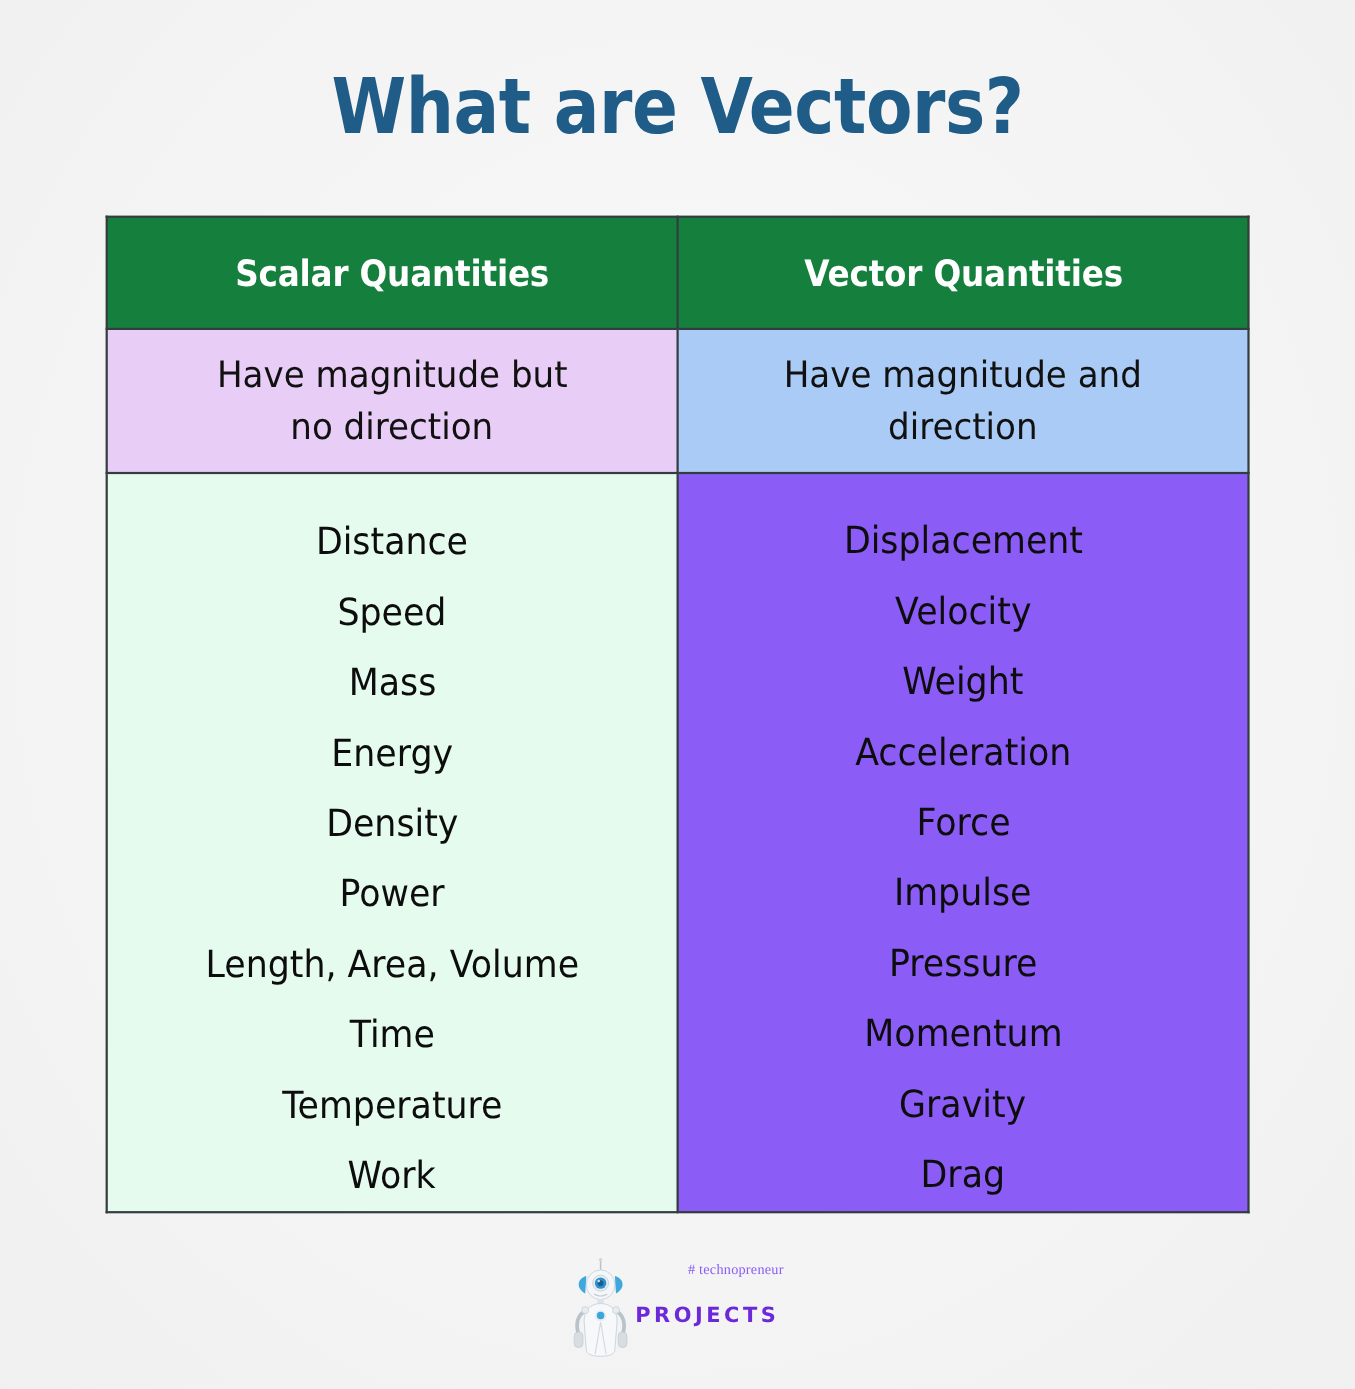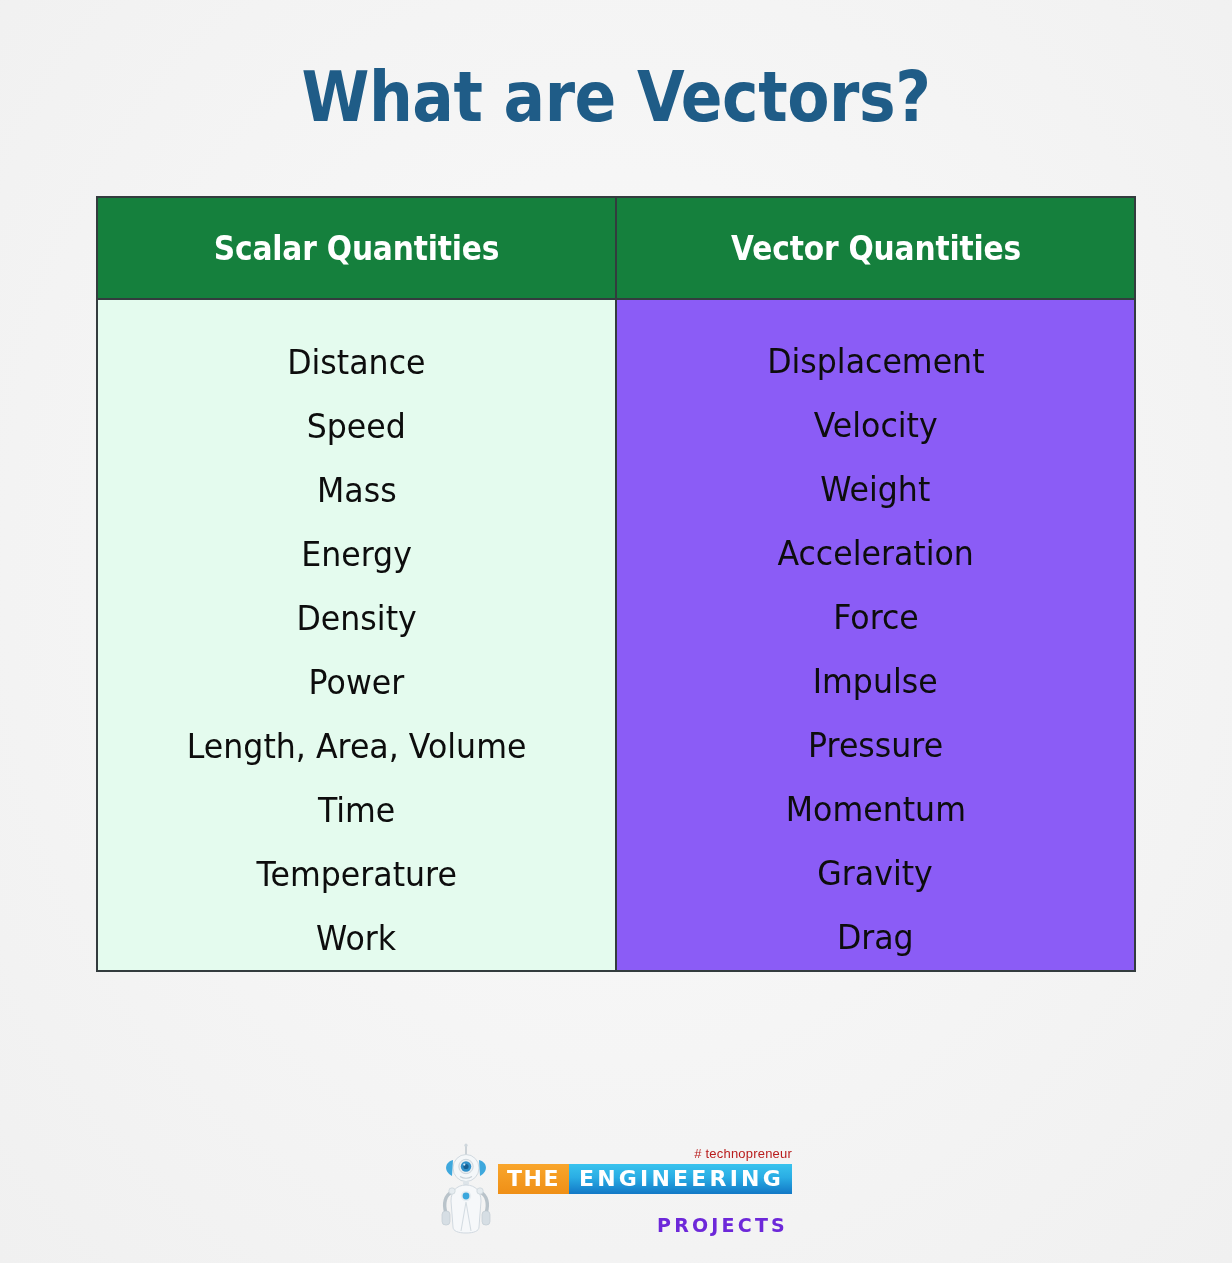--- a/index.html
+++ b/index.html
@@ -135,25 +135,25 @@
   .robot { width: 52px; height: 92px; display: block; }
 
   .logo-text-col {
     display: flex;
     flex-direction: column;
     align-items: flex-end;
     padding-top: 3px;
   }
 
   .hashtag {
-    color: #b91c1c;
+    color: #8b5cf6;
     font-size: 13px;
     letter-spacing: 0.2px;
     margin-bottom: 3px;
-    font-family: Liberation Sans, sans-serif;
+    font-family: Liberation Serif, serif;
   }
 
   .logo-bars { display: flex; align-items: stretch; }
 
   .bar-the {
     background: linear-gradient(180deg, #f9a62c 0%, #ef8f16 100%);
     color: #ffffff;
     font-size: 22px;
     font-weight: bold;
     letter-spacing: 1.5px;
@@ -195,20 +195,30 @@
         <th class="hdr-cell">
           <span>Scalar Quantities</span>
         </th>
         <th class="hdr-cell">
           <span>Vector Quantities</span>
         </th>
       </tr>
     </thead>
     <tbody>
       <tr>
+        <td class="def-cell def-scalar">
+          <span class="shrink">Have magnitude but</span><br>
+          <span class="shrink">no direction</span>
+        </td>
+        <td class="def-cell def-vector">
+          <span class="shrink">Have magnitude and</span><br>
+          <span class="shrink">direction</span>
+        </td>
+      </tr>
+      <tr>
         <td class="list-cell list-scalar">
           <ul class="qty-list">
             <li>
                 <span>Distance</span>
               </li>
             <li>
                 <span>Speed</span>
               </li>
             <li>
                 <span>Mass</span>
@@ -309,21 +319,17 @@
 
       <rect x="2" y="68" width="8" height="14" rx="3.6" fill="#d6dee4" stroke="#c2ccd3" stroke-width="0.7"></rect>
       <rect x="42" y="68" width="8" height="14" rx="3.6" fill="#d6dee4" stroke="#c2ccd3" stroke-width="0.7"></rect>
 
       <circle cx="12" cy="48" r="3.2" fill="#e6ecf0" stroke="#c9d2d9" stroke-width="0.7"></circle>
       <circle cx="40" cy="48" r="3.2" fill="#e6ecf0" stroke="#c9d2d9" stroke-width="0.7"></circle>
     </svg>
 
     <div class="logo-text-col">
       <div class="hashtag"># technopreneur</div>
-      <div class="logo-bars">
-        <div class="bar-the">THE</div>
-        <div class="bar-eng">ENGINEERING</div>
-      </div>
       <div class="bar-projects">PROJECTS</div>
     </div>
 
   </div>
 </div>
 
 </body></html>

